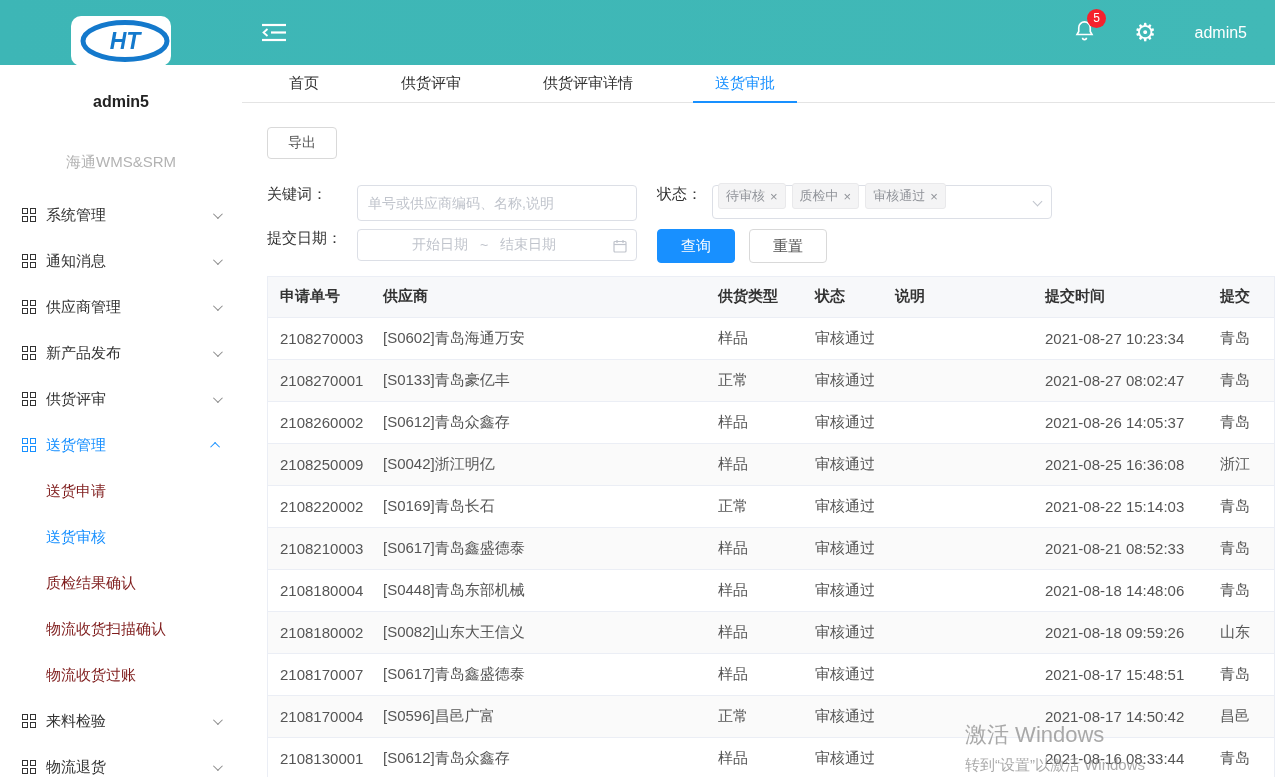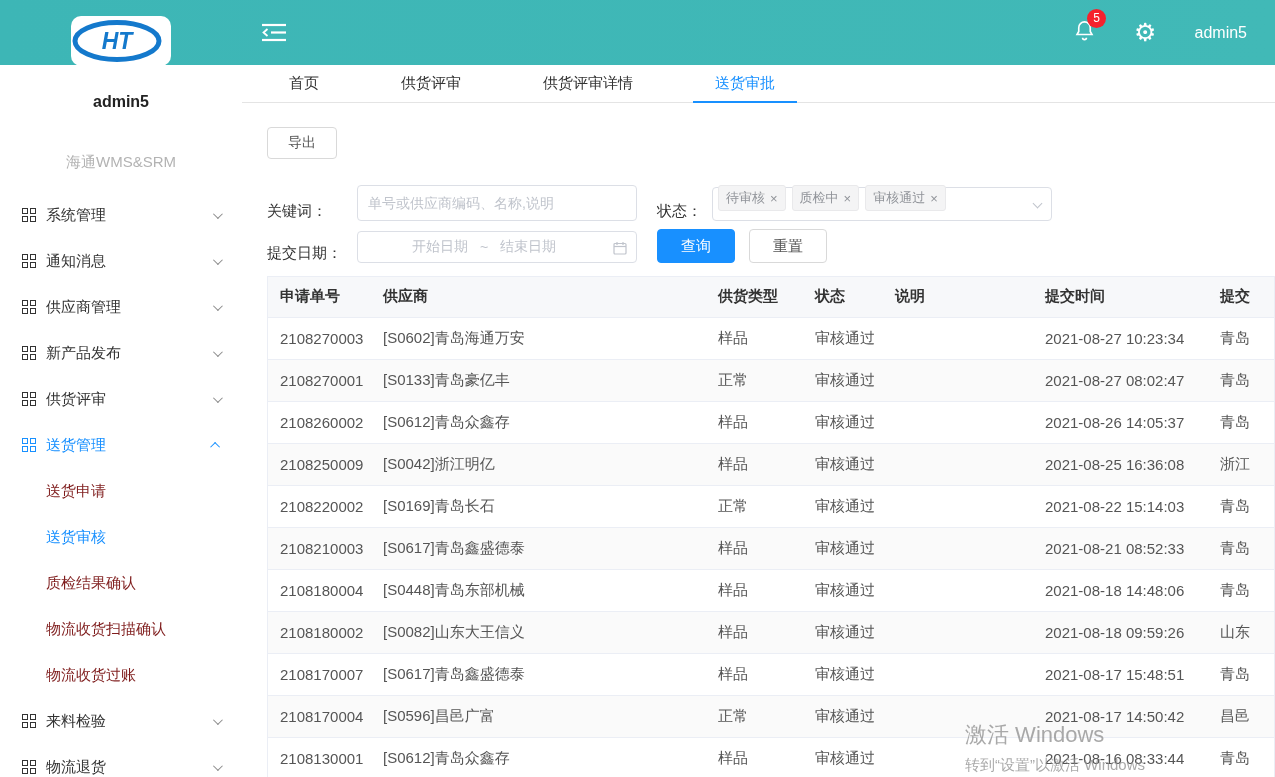--- a/index.html
+++ b/index.html
@@ -4,21 +4,21 @@
 <style>
   * { margin:0; padding:0; box-sizing:border-box; }
   html,body { width:1275px; height:777px; overflow:hidden; background:#fff;
     font-family:"Liberation Sans","DejaVu Sans",sans-serif; }
 
   
   .topbar { position:fixed; top:0; left:0; width:1275px; height:65px;
     background:linear-gradient(90deg,#3db6b6,#41b9b7); display:flex; align-items:center; z-index:20; }
   .logo-zone { width:242px; display:flex; justify-content:center; align-items:center; }
   .logo-pill { width:100px; height:50px; background:#fff; border-radius:10px;
-    display:flex; align-items:center; justify-content:flex-start;margin-top:16px; }
+    display:flex; align-items:center; justify-content:flex-end;margin-top:16px; }
   .collapse-btn { margin-left:20px; cursor:pointer; display:flex; align-items:center; }
   .topbar-right { margin-left:auto; display:flex; align-items:center; gap:38px; padding-right:28px; }
   .bell-wrap { position:relative; cursor:pointer; }
   .badge { position:absolute; top:-10px; right:-10px; min-width:19px; height:19px; border-radius:10px;
     background:#f5222d; color:#fff; font-size:12px; line-height:19px; text-align:center; padding:0 4px; }
   .gear { font-family:"DejaVu Sans",sans-serif; color:#fff; font-size:25px; line-height:1; cursor:pointer; }
   .top-user { color:#fff; font-size:16px; cursor:pointer; }
 
   
   .sidebar { position:fixed; top:65px; left:0; width:242px; bottom:0; background:#fff; z-index:10; overflow:hidden; }
@@ -41,21 +41,21 @@
   .main { position:fixed; top:65px; left:242px; width:1033px; bottom:0; background:#fff; }
   .tabbar { height:38px; background:#fff; border-bottom:1px solid #e4e4e4; display:flex; align-items:flex-start; padding-left:25px; }
   .tab { height:38px; line-height:36px; padding:0 22px; margin-right:38px; font-size:15px; color:#333; cursor:pointer; }
   .tab.active { color:#1890ff; border-bottom:2px solid #1890ff; }
 
   .content { padding:24px 0 0 25px; }
   .export-btn { height:32px; padding:0 20px; background:#fff; border:1px solid #d9d9d9; border-radius:4px;
     font-size:14px; color:#555; cursor:pointer; font-family:inherit; }
 
   .filters { margin-top:26px; }
-  .filter-row { display:flex; align-items:flex-end; }
+  .filter-row { display:flex; align-items:flex-start; }
   .filter-row + .filter-row { margin-top:8px; }
   .f-label { width:90px; font-size:15px; color:#333; }
   .kw-input { width:280px; height:36px; border:1px solid #dcdfe6; border-radius:4px; padding:0 10px;
     font-size:14px; color:#0f172a; font-family:inherit; outline:none; }
   .kw-input::placeholder { color:#c0c4cc; }
   .f-label2 { margin-left:20px; width:55px; font-size:15px; color:#333; }
   .status-select { position:relative; width:340px; height:34px; border:1px solid #dcdfe6; border-radius:4px;
     display:flex; align-items:center; gap:6px; padding:0 26px 12px 5px; cursor:pointer; background:#fff; }
   .tag { display:inline-flex; align-items:center; gap:5px; background:#f4f4f5; border:1px solid #e9e9eb;
     border-radius:3px; padding:3px 7px; font-size:13px; color:#909399; white-space:nowrap; }

